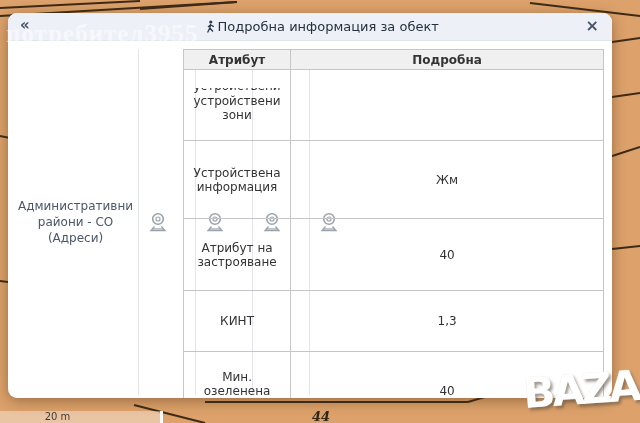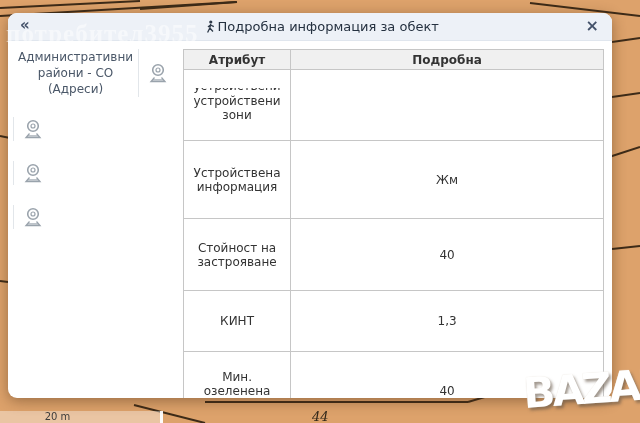--- a/index.html
+++ b/index.html
@@ -6,41 +6,41 @@
   body{font-family:"DejaVu Sans","Liberation Sans",sans-serif;}
   #stage{position:relative;width:640px;height:423px;overflow:hidden;background:#dda26b;}
 
   
   #map-svg{position:absolute;left:0;top:0;z-index:0;}
   .scalebar{position:absolute;left:0;top:411px;width:160px;height:20px;z-index:2;
     background:rgba(255,255,255,0.38);border-right:3px solid rgba(255,255,255,0.95);
     display:flex;align-items:flex-start;}
   .scalebar span{display:block;width:115px;text-align:center;font-size:10px;color:#3c3c3c;}
   .parcel-label{position:absolute;left:312px;top:409px;z-index:1;
-    font-family:"DejaVu Serif","Liberation Serif",serif;font-style:italic;font-weight:normal;
+    font-family:"DejaVu Serif","Liberation Serif",serif;font-style:italic;font-weight:bold;
     font-size:13px;color:#32281a;}
 
   
   .dialog{position:absolute;left:8px;top:13px;width:604px;height:385px;z-index:3;
     background:#ffffff;border-radius:9px;box-shadow:0 3px 14px rgba(70,45,20,0.45);
     overflow:hidden;display:flex;flex-direction:column;}
   .titlebar{height:27px;flex:0 0 27px;background:#edf1f7;border-bottom:1px solid #e0e6ee;
     position:relative;display:flex;align-items:center;}
   .collapse-btn{position:absolute;left:12px;top:3px;font-size:15px;font-weight:bold;
     color:#44526a;cursor:pointer;letter-spacing:-2px;}
   .dlg-title{position:absolute;left:50%;transform:translateX(-45%);display:flex;
     align-items:center;gap:1px;font-size:13px;color:#253140;white-space:nowrap;}
   .close-btn{position:absolute;right:13px;top:3px;font-size:16px;font-weight:bold;
     color:#44526a;cursor:pointer;line-height:20px;}
 
   .dlg-body{flex:1;display:flex;min-height:0;}
 
   
   .sidebar{width:168px;flex:0 0 168px;box-sizing:border-box;padding-top:5px;
-    display:flex;flex-direction:column;gap:14px;}
+    display:flex;flex-direction:row;gap:14px;}
   .side-item{display:flex;align-items:stretch;border-left:5px solid transparent;
     padding:3px 0;cursor:pointer;}
   .side-item .lbl{flex:1;display:flex;align-items:center;justify-content:center;
     text-align:center;font-size:12px;line-height:16px;color:#4a5768;padding:0 5px;}
   .side-item .ico{width:37px;flex:0 0 37px;display:flex;align-items:center;
     justify-content:center;border-left:1px solid #e2e6ea;}
   .side-item.active{background:#fbe3d2;border-left-color:#ed7d31;}
 
   
   .content{flex:1;box-sizing:border-box;padding:8px 8px 0 7px;}
@@ -180,21 +180,21 @@
                   </div>
               <div>устройствени зони</div>
             </td>
             <td></td>
           </tr>
           <tr class="h41">
             <td>Устройствена информация</td>
             <td>Жм</td>
           </tr>
           <tr class="h35">
-            <td>Стойност на застрояване</td>
+            <td>Атрибут на застрояване</td>
             <td>40</td>
           </tr>
           <tr class="h24">
             <td>КИНТ</td>
             <td>1,3</td>
           </tr>
           <tr class="h37">
             <td>Мин. озеленена площ</td>
             <td>40</td>
           </tr>

